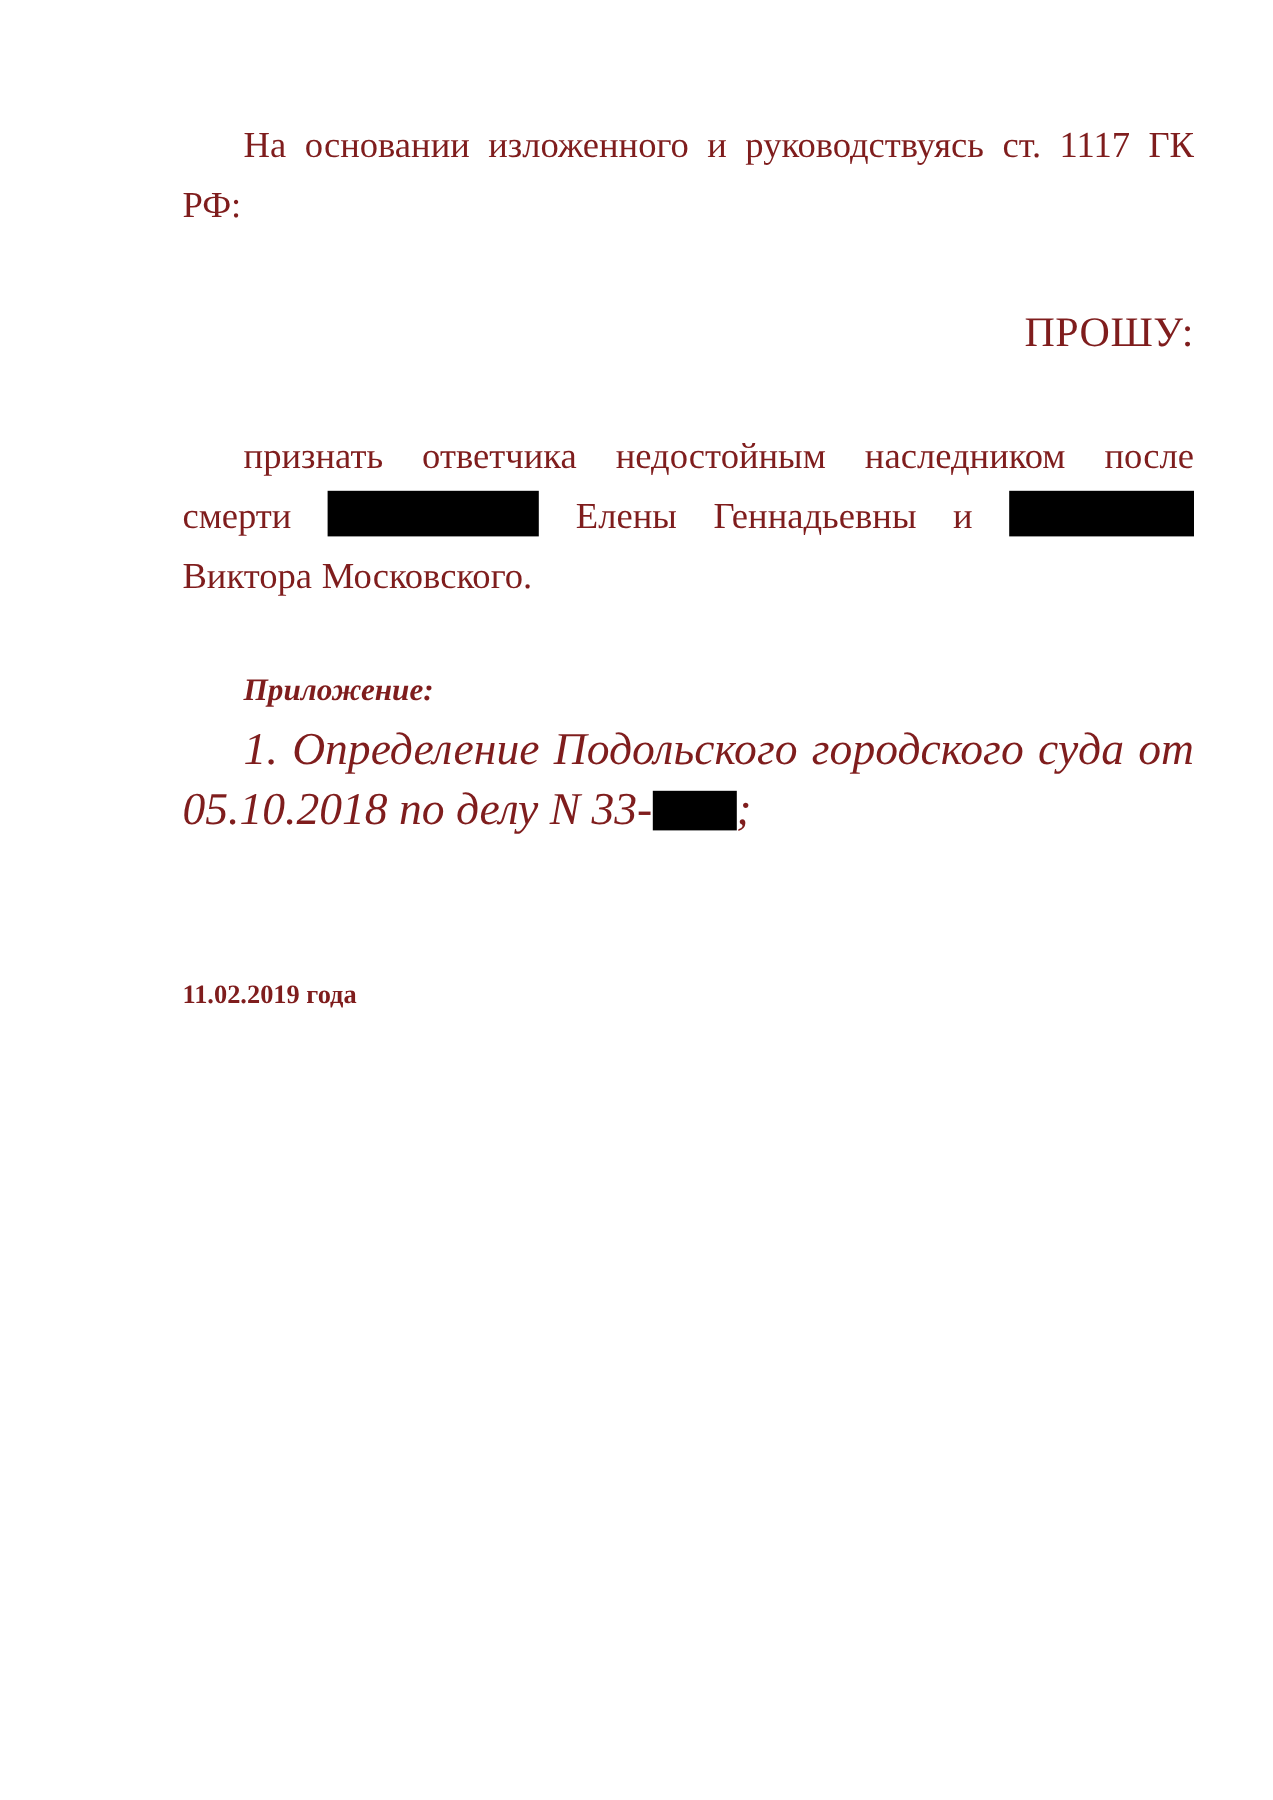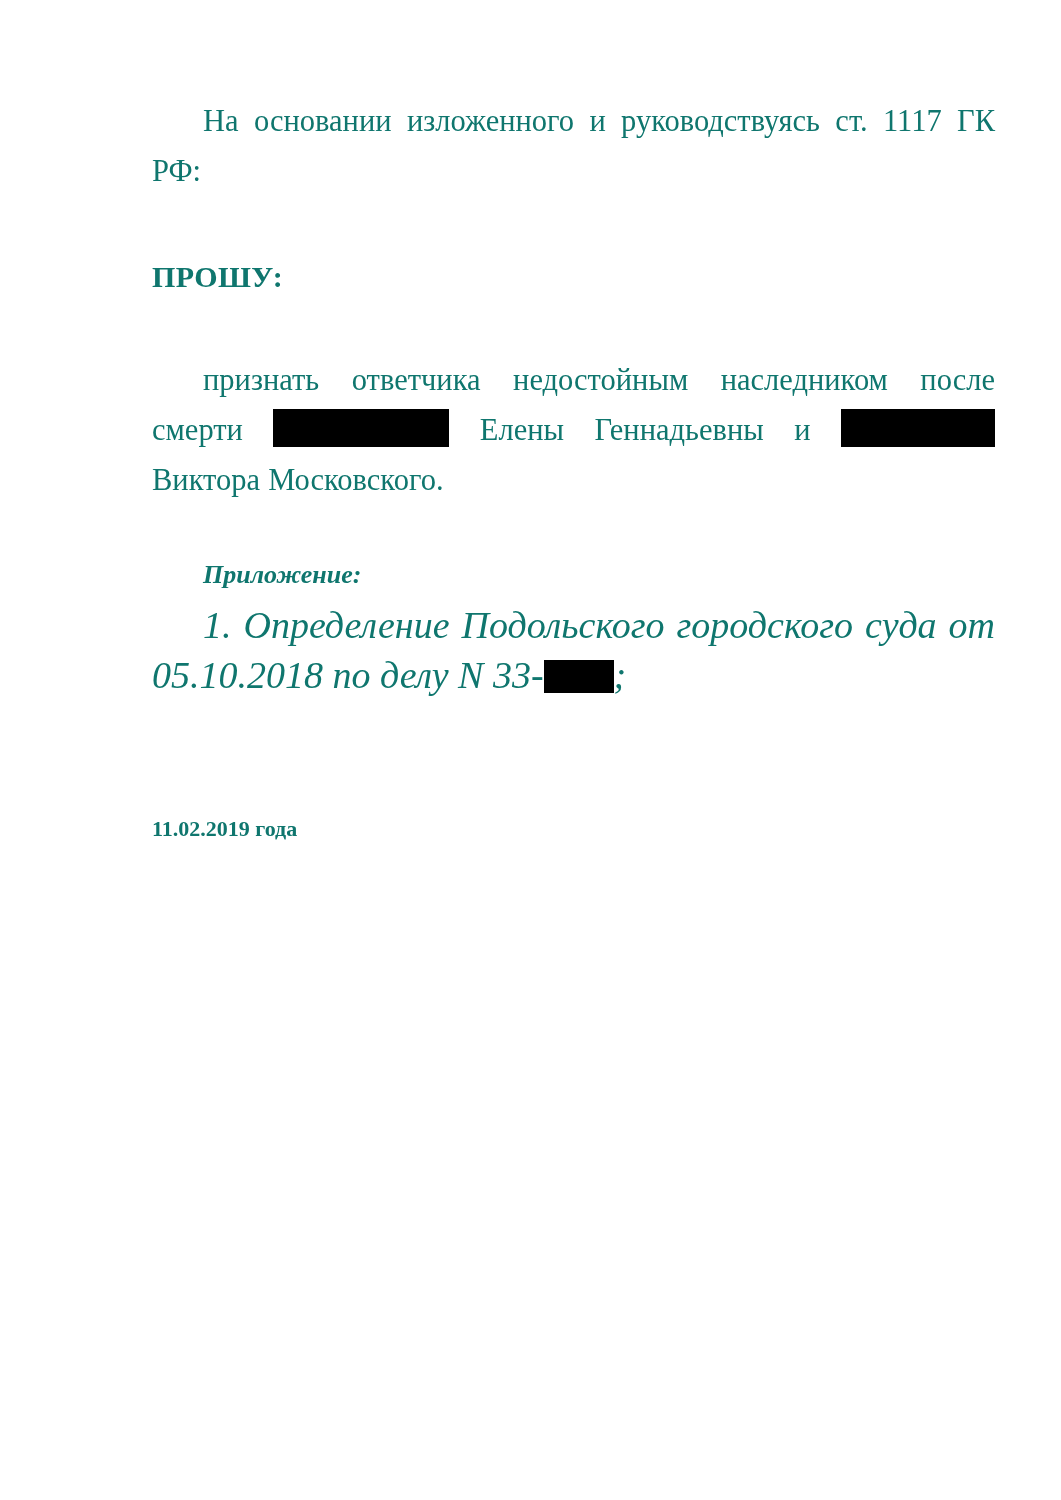--- a/index.html
+++ b/index.html
@@ -9,21 +9,21 @@
   }
 
   .page {
     position: relative;
     width: 1061px;
     height: 1500px;
     background: #ffffff;
     margin: 0 auto;
     overflow: hidden;
     font-family: "Liberation Serif", "DejaVu Serif", serif;
-    color: #0f766e;
+    color: #7f1d1d;
   }
 
   .content {
     position: absolute;
     left: 152px;
     top: 0;
     width: 843px; 
   }
 
   
@@ -36,24 +36,24 @@
     text-indent: 51px;
     margin: 0;
     word-spacing: 0.5px;
   }
 
   .para-intro {
     margin-top: 96px;
   }
 
   .heading-center {
-    font-size: 30px;
+    font-size: 35px;
     line-height: 50px;
-    font-weight: bold;
-    text-align: left;
+    font-weight: normal;
+    text-align: right;
     text-indent: 0;
     margin: 0;
     margin-top: 56px;
     letter-spacing: 0.4px;
   }
 
   .para-request {
     margin-top: 53px;
   }
 

